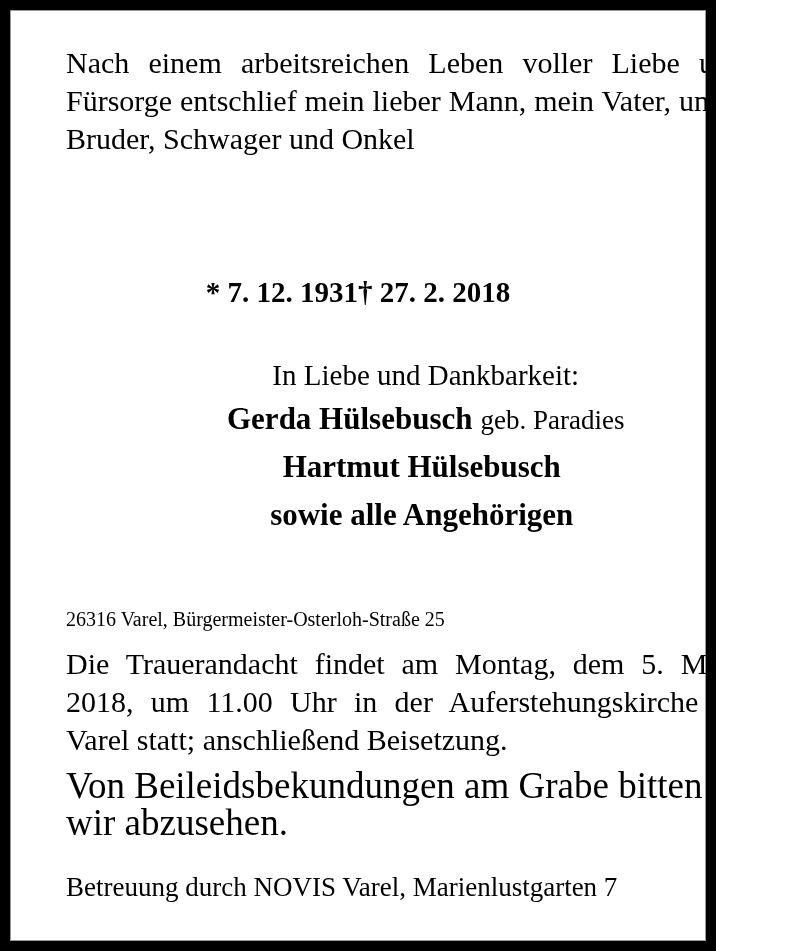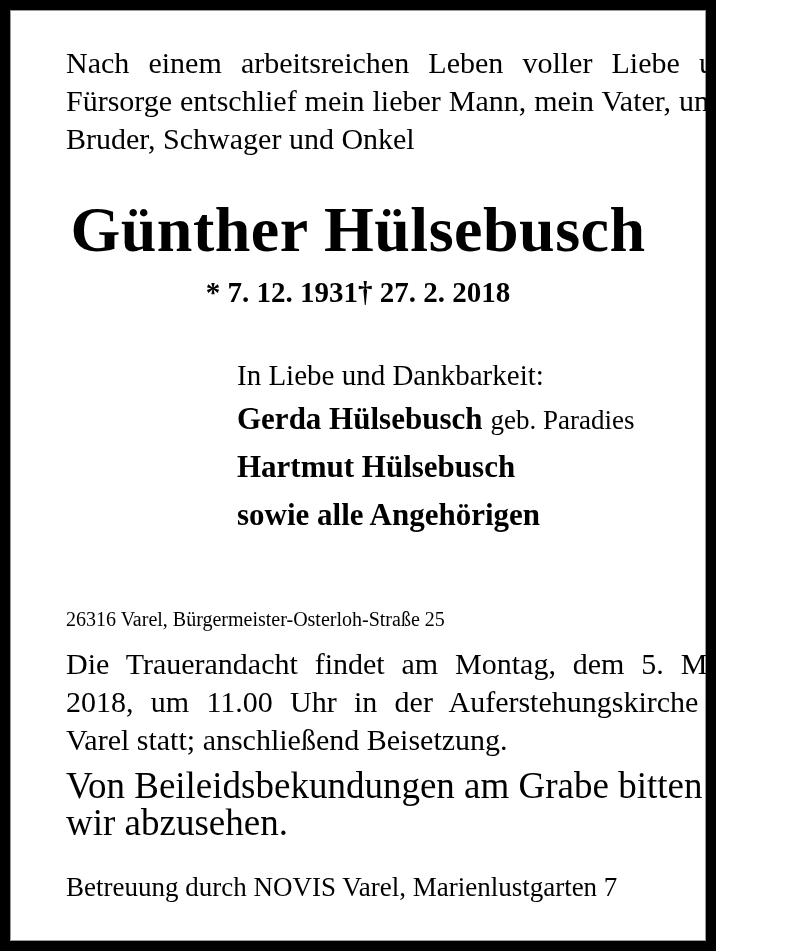--- a/index.html
+++ b/index.html
@@ -35,21 +35,21 @@
     font-weight: bold; text-align: center;
     letter-spacing: 0.5px;
     white-space: nowrap;
   }
   .dates {
     left: 0; top: 267px; width: 100%;
     display: flex; justify-content: center;
     font-size: 29px; line-height: 30px; font-weight: bold;
   }
   .condolence {
-    left: 227px; top: 344px;
+    left: 217px; top: 344px; text-align: center;
   }
   .condolence .line { line-height: 43px; white-space: nowrap; }
   .cond-intro { font-size: 29px; }
   .mourner .mourner-name { font-size: 31px; font-weight: bold; }
   .mourner .mourner-suffix { font-size: 27px; font-weight: normal; margin-left: 0.3em; }
 
   .address {
     left: 56px; top: 590px;
     font-size: 20px; line-height: 38px;
     white-space: nowrap;
@@ -70,21 +70,20 @@
     white-space: nowrap;
   }
 </style>
 </head>
 <body>
 
 <div class="sheet">
 
   <p class="block intro">Nach einem arbeitsreichen Leben voller Liebe und Fürsorge entschlief mein lieber Mann, mein Vater, unser Bruder, Schwager und Onkel</p>
 
-  <div class="block deceased-name">Günther Hülsebusch</div>
 
   <div class="block dates">
     <span>* 7. 12. 1931</span>
     <span>† 27. 2. 2018</span>
   </div>
 
   <div class="block condolence">
     <div class="line cond-intro">In Liebe und Dankbarkeit:</div>
     <div class="line mourner">
       <span class="mourner-name">Gerda Hülsebusch</span><span class="mourner-suffix">geb. Paradies</span>

